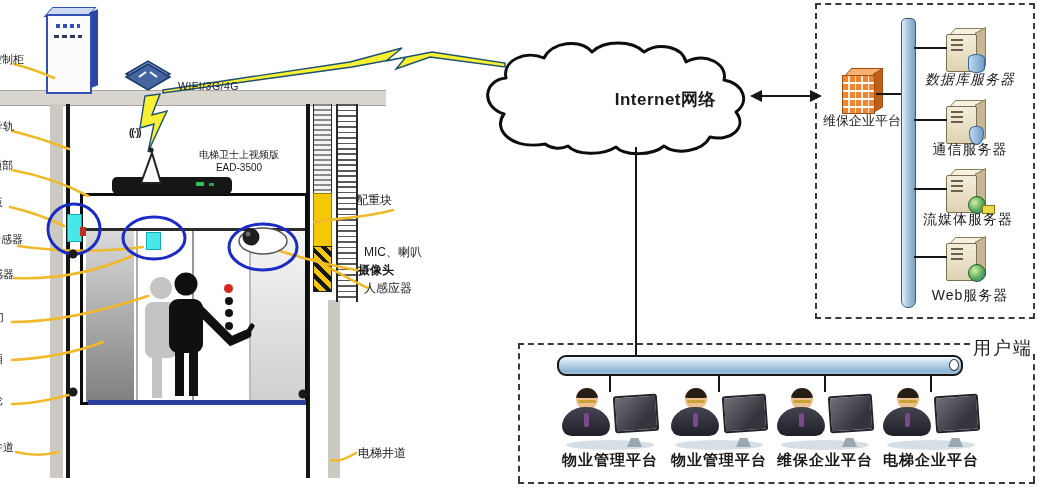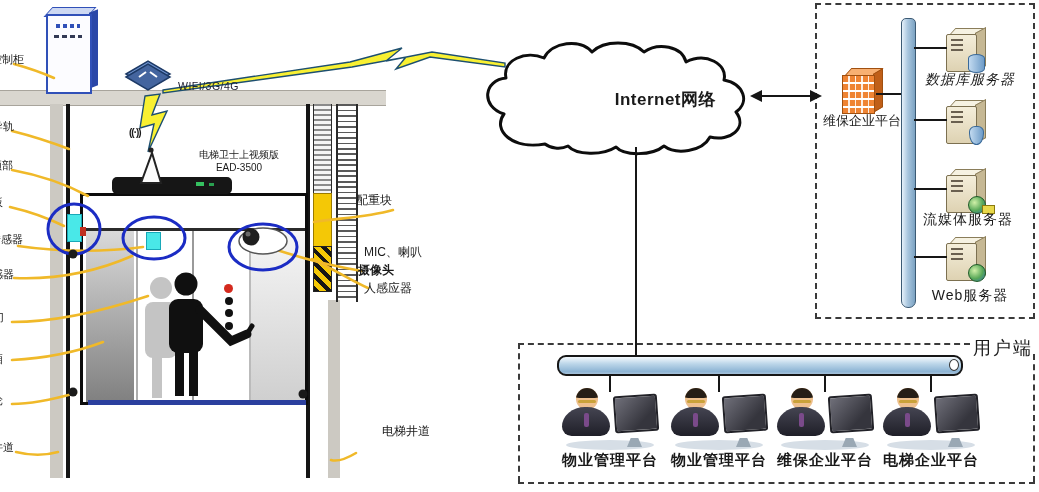--- a/index.html
+++ b/index.html
@@ -327,26 +327,27 @@
   <div class="txt" style="left:129px;top:127px;font-size:10px;font-weight:bold;letter-spacing:-1px;">((·))</div>
   <div class="txt" style="left:180px;top:148px;width:118px;text-align:center;font-size:10px;line-height:13px;white-space:normal;">
     <span>电梯卫士上视频版</span><br>
     <span>EAD-3500</span>
   </div>
 
   <div class="txt lbl-m" style="left:356px;top:192px;">配重块</div>
   <div class="txt lbl-m" style="left:364px;top:244px;">MIC、喇叭</div>
   <div class="txt lbl-m" style="left:358px;top:262px;font-weight:bold;">摄像头</div>
   <div class="txt lbl-m" style="left:364px;top:280px;">人感应器</div>
-  <div class="txt lbl-m" style="left:358px;top:423px;margin-left:24px;">电梯井道</div>
+  <div class="txt lbl-m" style="left:358px;top:445px;">电梯井道</div>
 
   <div class="txt" style="left:556px;top:88px;width:160px;text-align:right;font-size:17px;font-weight:bold;letter-spacing:.5px;">Internet网络</div>
 
   <div class="txt" style="left:815px;top:112px;width:94px;text-align:center;font-size:13px;">维保企业平台</div>
   <div class="txt srv-lbl" style="left:908px;top:71px;font-style:italic;">数据库服务器</div>
+  <div class="txt srv-lbl" style="left:908px;top:141px;">通信服务器</div>
   <div class="txt srv-lbl" style="left:906px;top:211px;">流媒体服务器</div>
   <div class="txt srv-lbl" style="left:908px;top:287px;">Web服务器</div>
 
   <div class="txt" style="left:973px;top:336px;font-size:18px;letter-spacing:2px;">用户端</div>
   <div class="txt plat-lbl" style="left:545px;top:451px;">物业管理平台</div>
   <div class="txt plat-lbl" style="left:654px;top:451px;">物业管理平台</div>
   <div class="txt plat-lbl" style="left:760px;top:451px;">维保企业平台</div>
   <div class="txt plat-lbl" style="left:866px;top:451px;font-family:Liberation Serif, serif;">电梯企业平台</div>
 
 </div>

